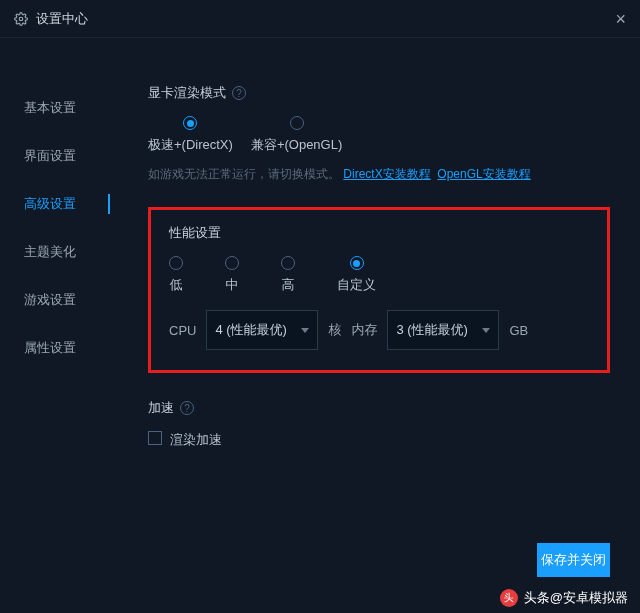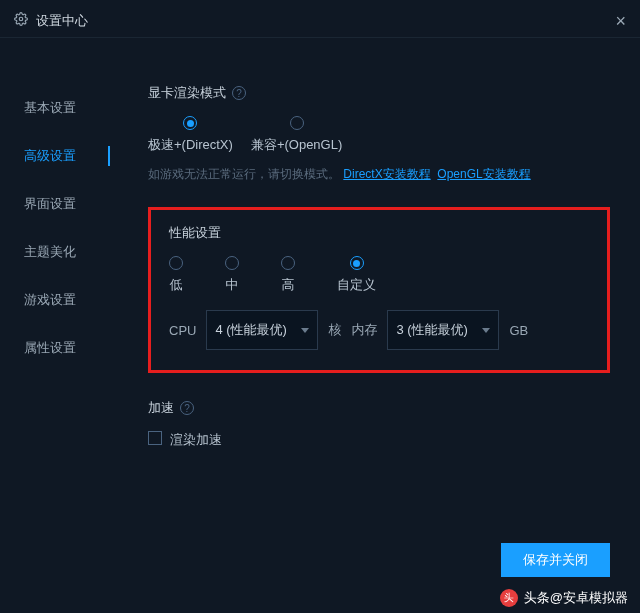--- a/index.html
+++ b/index.html
@@ -9,22 +9,22 @@
       background: #0f1824;
       font-family: "Microsoft YaHei", "PingFang SC", sans-serif;
       font-size: 13px;
       color: #b8c4d0;
       overflow: hidden;
       position: relative;
     }
     .titlebar {
       height: 38px;
       display: flex;
-      align-items: flex-start;
-      padding: 12px 14px;
+      align-items: center;
+      padding: 0 14px;
       border-bottom: 1px solid #1a2633;
     }
     .titlebar .gear {
       width: 14px; height: 14px;
       margin-right: 8px;
       color: #9aa8b5;
     }
     .titlebar .title { color: #d0d8e0; }
     .titlebar .close {
       margin-left: auto;
@@ -166,21 +166,21 @@
     .footer {
       position: absolute;
       bottom: 36px;
       right: 30px;
     }
     .save-btn {
       background: #1a9fff;
       color: #fff;
       border: none;
       height: 34px;
-      padding: 0 22px;
+      padding: 0 4px;
       cursor: pointer;
       font-size: 13px;
       font-family: inherit;
     }
     .watermark {
       position: absolute;
       bottom: 6px;
       right: 12px;
       color: #ffffff;
       display: flex;
@@ -209,25 +209,25 @@
   </svg>
   <span class="title">设置中心</span>
   <span class="close">×</span>
 </div>
 
 <div class="content">
   <div class="sidebar">
     <div class="sidebar-item">
         <span>基本设置</span>
       </div>
+    <div class="sidebar-item">
+        <span>界面设置</span>
+      </div>
     <div class="sidebar-item active">
         <span>高级设置</span>
-      </div>
-    <div class="sidebar-item">
-        <span>界面设置</span>
       </div>
     <div class="sidebar-item">
         <span>主题美化</span>
       </div>
     <div class="sidebar-item">
         <span>游戏设置</span>
       </div>
     <div class="sidebar-item">
         <span>属性设置</span>
       </div>

